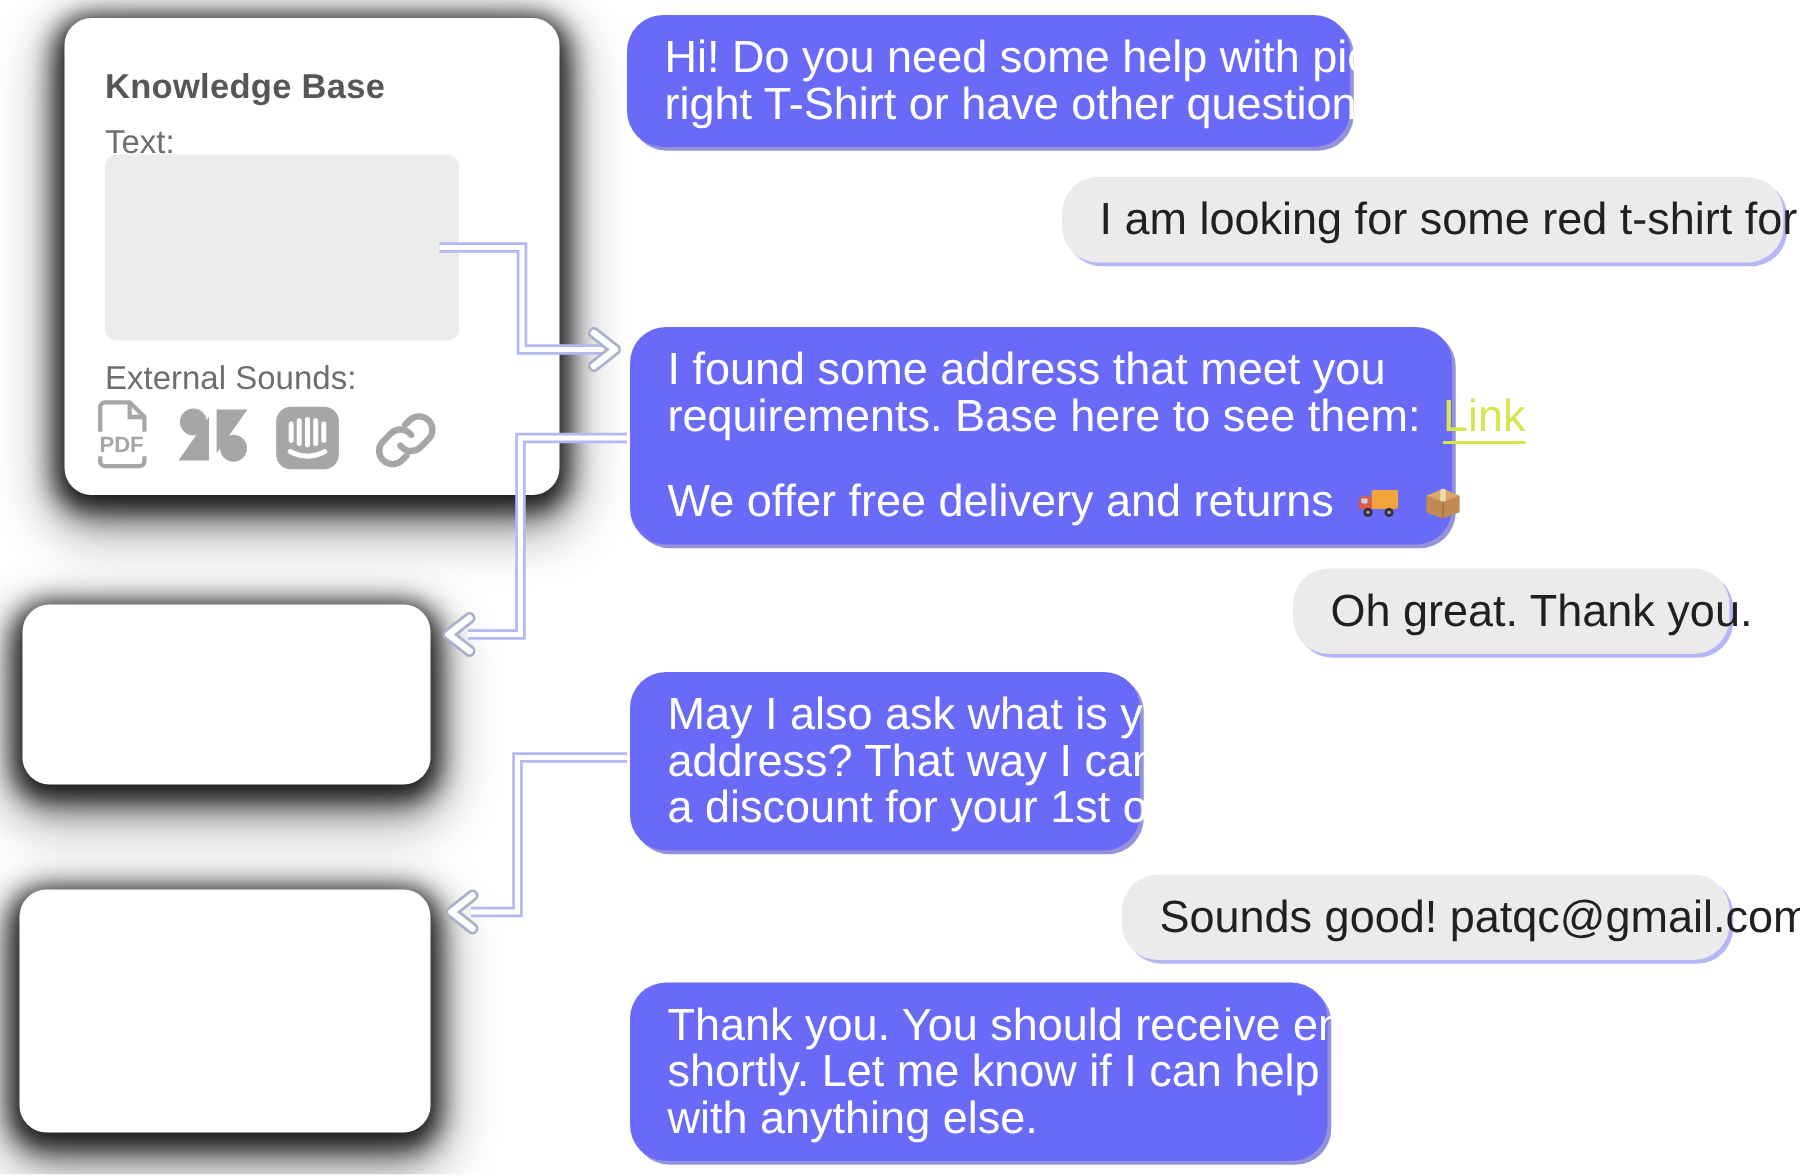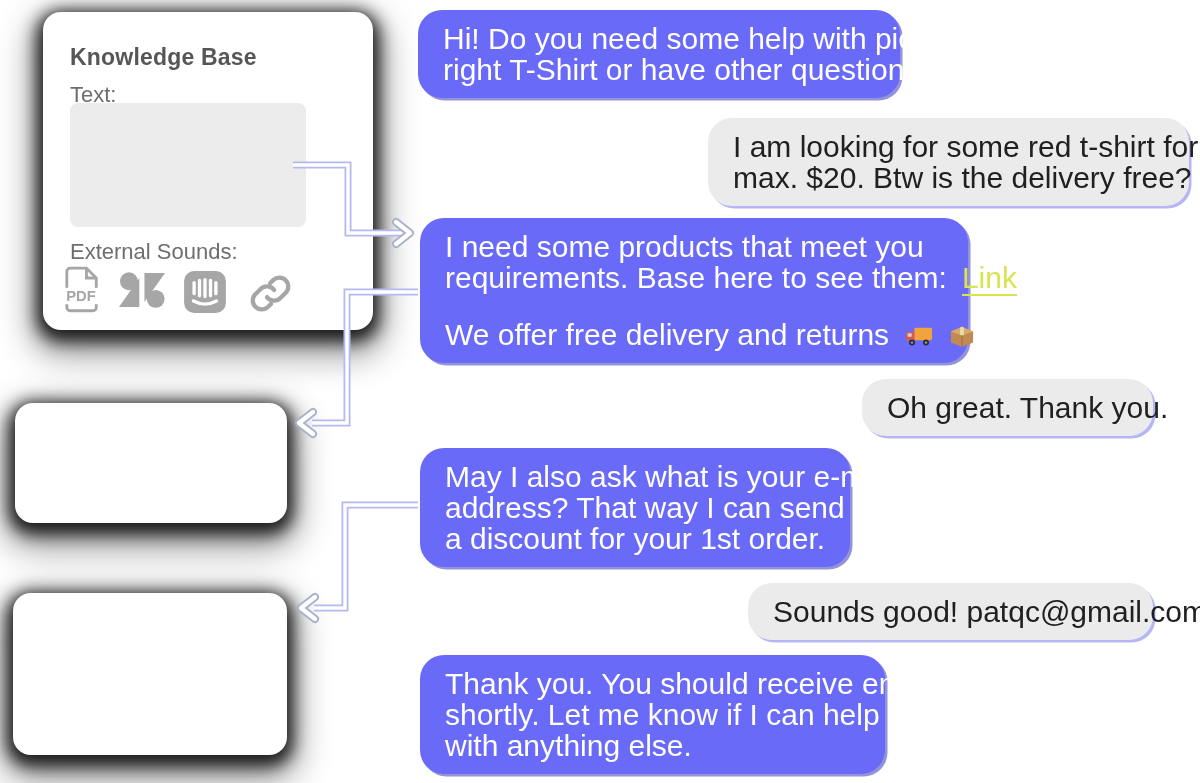--- a/index.html
+++ b/index.html
@@ -114,25 +114,24 @@
     </g>
   </svg>
 
   <div class="bubble bot" style="left:418px;top:10px;width:482px;">
     <div>Hi! Do you need some help with picking</div>
     <div>right T-Shirt or have other questions?</div>
   </div>
 
   <div class="bubble user" style="left:708px;top:118px;width:481px;">
     <div>I am looking for some red t-shirt for</div>
-    <div>max. $20. Btw is the delivery free?</div>
   </div>
 
   <div class="bubble bot" style="left:420px;top:218px;width:548px;">
-    <div>I need some products that meet you</div>
+    <div>I found some address that meet you</div>
     <div><span>requirements. Base here to see them:</span><a class="chat-link">Link</a></div>
     <div class="para2">
       <span>We offer free delivery and returns</span>
       <svg class="emoji" width="28" height="22" viewBox="0 0 30 22">
         <rect x="10" y="1" width="19" height="13.5" rx="1.5" fill="#F2A33C"></rect>
         <path d="M10 5.5 H4.5 a3.5 3.5 0 0 0 -3.5 3.5 V14.5 H10 Z" fill="#DD5A47"></path>
         <rect x="2.8" y="7" width="4.4" height="3.6" rx="0.8" fill="#C4D6E8"></rect>
         <circle cx="7.5" cy="17" r="3.2" fill="#2e2e2e"></circle>
           <circle cx="7.5" cy="17" r="1.3" fill="#9a9a9a"></circle>
         <circle cx="22.5" cy="17" r="3.2" fill="#2e2e2e"></circle>
@@ -144,21 +143,21 @@
         <path d="M11 2.3 L13 1.5 L15 2.3 L15 10.2 L13 11 L11 10.2 Z" fill="#EADFA9"></path>
         <path d="M13 11 V23" stroke="#9c6f3e" stroke-width="1"></path>
       </svg>
     </div>
   </div>
 
   <div class="bubble user" style="left:862px;top:379px;width:291px;">
     <div>Oh great. Thank you.</div>
   </div>
 
-  <div class="bubble bot" style="left:420px;top:448px;width:430px;">
+  <div class="bubble bot" style="left:420px;top:448px;width:340px;">
     <div>May I also ask what is your e-mail</div>
     <div>address? That way I can send you</div>
     <div>a discount for your 1st order.</div>
   </div>
 
   <div class="bubble user" style="left:748px;top:583px;width:405px;">
     <div>Sounds good! patqc@gmail.com</div>
   </div>
 
   <div class="bubble bot" style="left:420px;top:655px;width:465px;">

